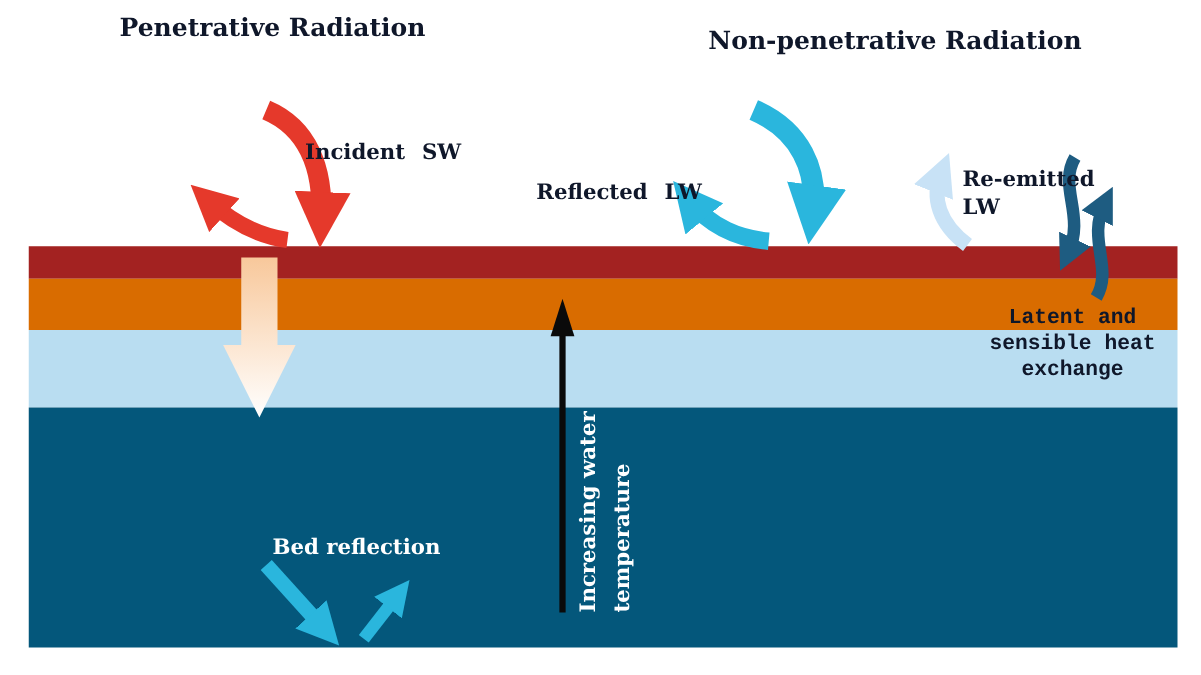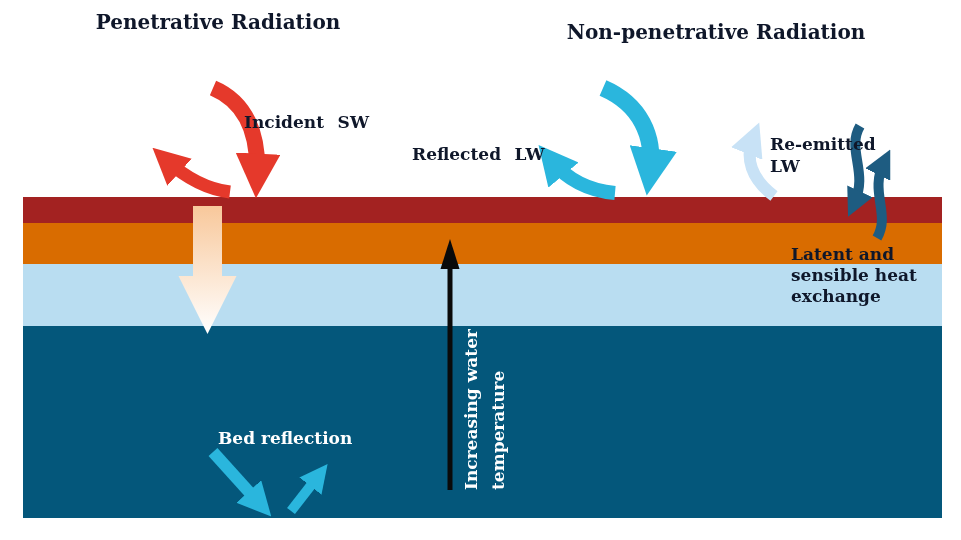--- a/index.html
+++ b/index.html
@@ -14,21 +14,21 @@
   .band-deep   { top:326px; height:192px; }
   svg.overlay { position:absolute; left:0; top:0; width:961px; height:540px; pointer-events:none; }
   .lbl {
     position:absolute; font-weight:bold; color:#0f172a; font-size:17px;
     line-height:21px; white-space:nowrap;
   }
   .title { font-size:20px; line-height:24px; text-align:center; white-space:nowrap; }
   .ws { word-spacing:0.45em; }
   .wrap { white-space:normal; }
   .lbl-white { color:#ffffff; }
-  .latent { width:134px; text-align:left; line-height:21px; }
+  .latent { width:134px; text-align:center; line-height:21px;font-family:Liberation Mono, monospace; }
   .reemit { width:116px; line-height:22px;margin-top:32px; }
   .vtext {
     left:458px; top:490px; width:168px; height:54px;
     transform:rotate(-90deg); transform-origin:0 0;
     line-height:27px; text-align:left;
   }
 </style>
 </head>
 <body>
 
@@ -76,19 +76,19 @@
     <path d="M291,511 L319,475" fill="none" stroke-width="10" marker-end="url(#m-cyan)" stroke="#2AB6DD"></path>
 
     <line x1="450" y1="490" x2="450" y2="267" stroke-width="5" stroke="#0A0A0A"></line>
     <polygon points="450,239 459.5,269 440.5,269" fill="#0A0A0A"></polygon>
   </svg>
 
   <div class="lbl title" style="left:78px; top:10px; width:280px;">Penetrative Radiation</div>
   <div class="lbl title" style="left:566px; top:10px; width:300px;margin-top:10px;">Non-penetrative Radiation</div>
 
   <div class="lbl ws" style="left:244px; top:98px;margin-top:14px;">Incident SW</div>
-  <div class="lbl ws" style="left:412px; top:144px;text-align:center;">Reflected LW</div>
+  <div class="lbl ws" style="left:429px; top:144px;text-align:center;">Reflected LW</div>
   <div class="lbl wrap reemit" style="left:770px; top:101px;">Re-emitted LW</div>
   <div class="lbl wrap latent" style="left:791px; top:244px;">Latent and sensible heat exchange</div>
   <div class="lbl lbl-white" style="left:218px; top:428px;">Bed reflection</div>
   <div class="lbl lbl-white wrap vtext">Increasing water temperature</div>
 
 </div>
 
 </body></html>

